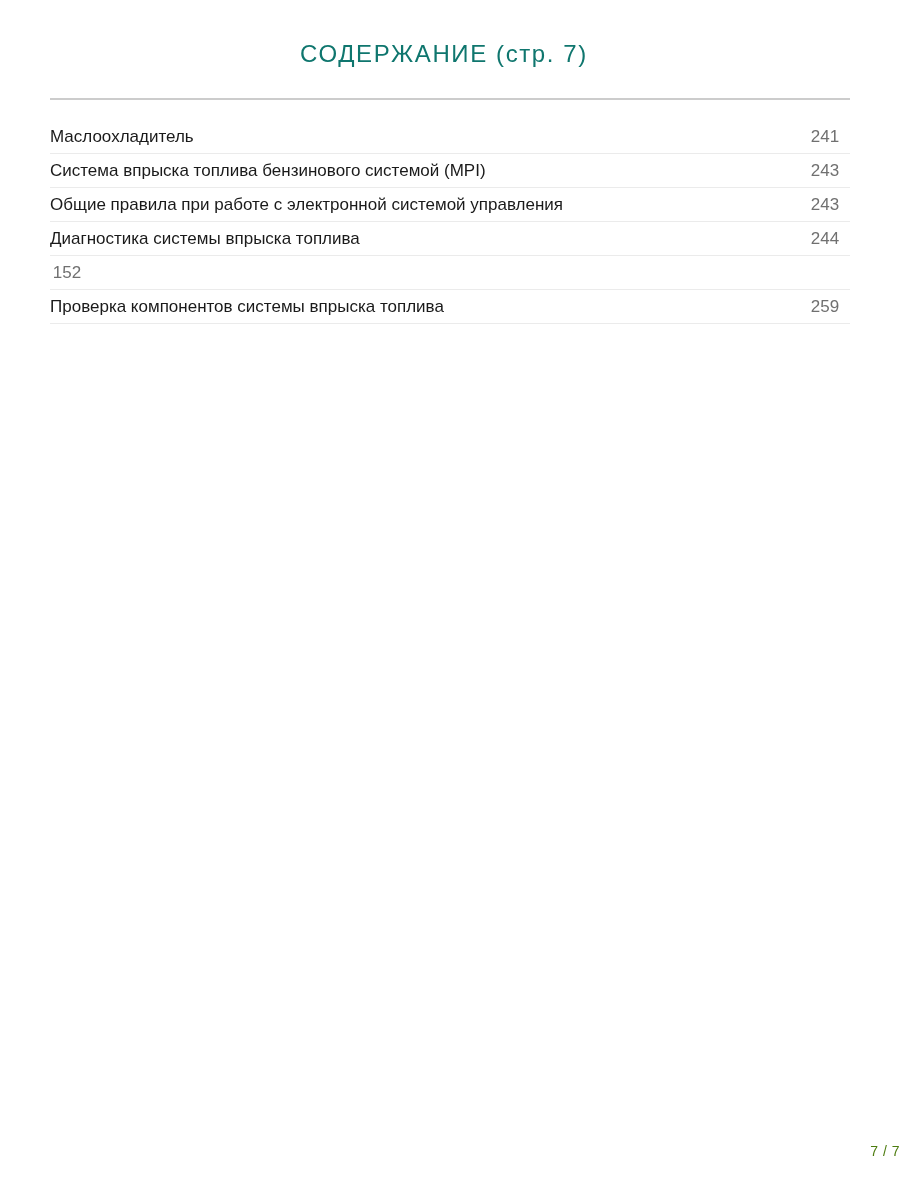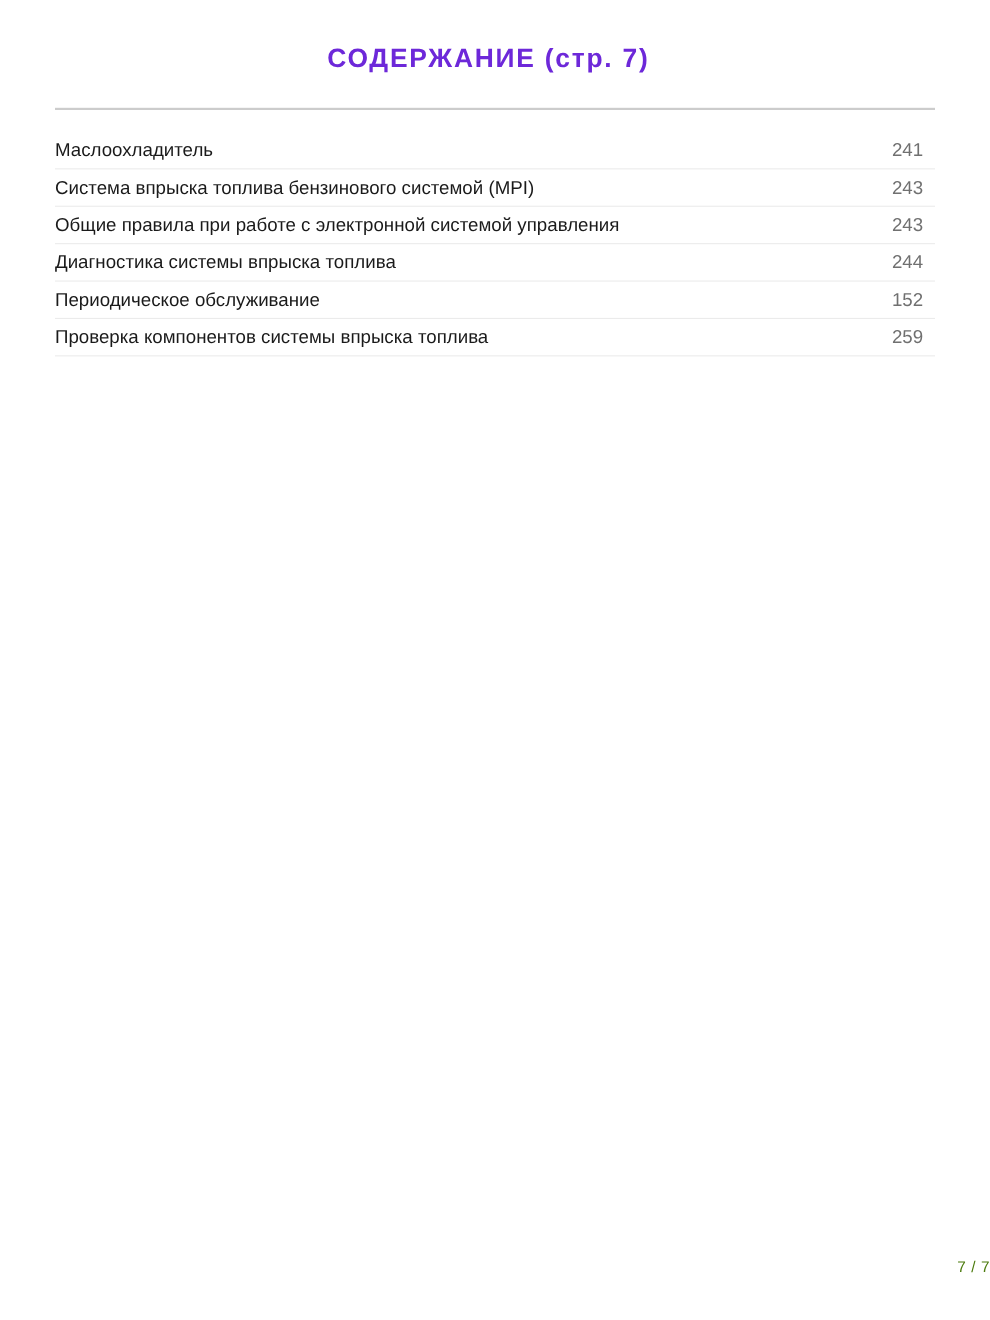--- a/index.html
+++ b/index.html
@@ -15,23 +15,23 @@
       color: #1a1a1a;
       overflow: hidden;
     }
     .page-title {
       position: absolute;
       top: 38px;
       left: 0;
       width: 888px;
       text-align: center;
       font-size: 24px;
-      font-weight: bold;
+      font-weight: normal;
       letter-spacing: 1.6px;
-      color: #6d28d9;
+      color: #0f766e;
       margin: 0;
       line-height: 32px;
     }
     .title-rule {
       position: absolute;
       top: 98px;
       left: 50px;
       width: 800px;
       height: 2px;
       background: #cccccc;
@@ -92,21 +92,20 @@
   </li>
   <li class="toc-row">
     <span class="toc-title">Общие правила при работе с электронной системой управления</span>
     <span class="toc-page">243</span>
   </li>
   <li class="toc-row">
     <span class="toc-title">Диагностика системы впрыска топлива</span>
     <span class="toc-page">244</span>
   </li>
   <li class="toc-row">
-    <span class="toc-title">Периодическое обслуживание</span>
     <span class="toc-page">152</span>
   </li>
   <li class="toc-row">
     <span class="toc-title">Проверка компонентов системы впрыска топлива</span>
     <span class="toc-page">259</span>
   </li>
 </ul>
 
 <div class="page-footer">7 / 7</div>
 

